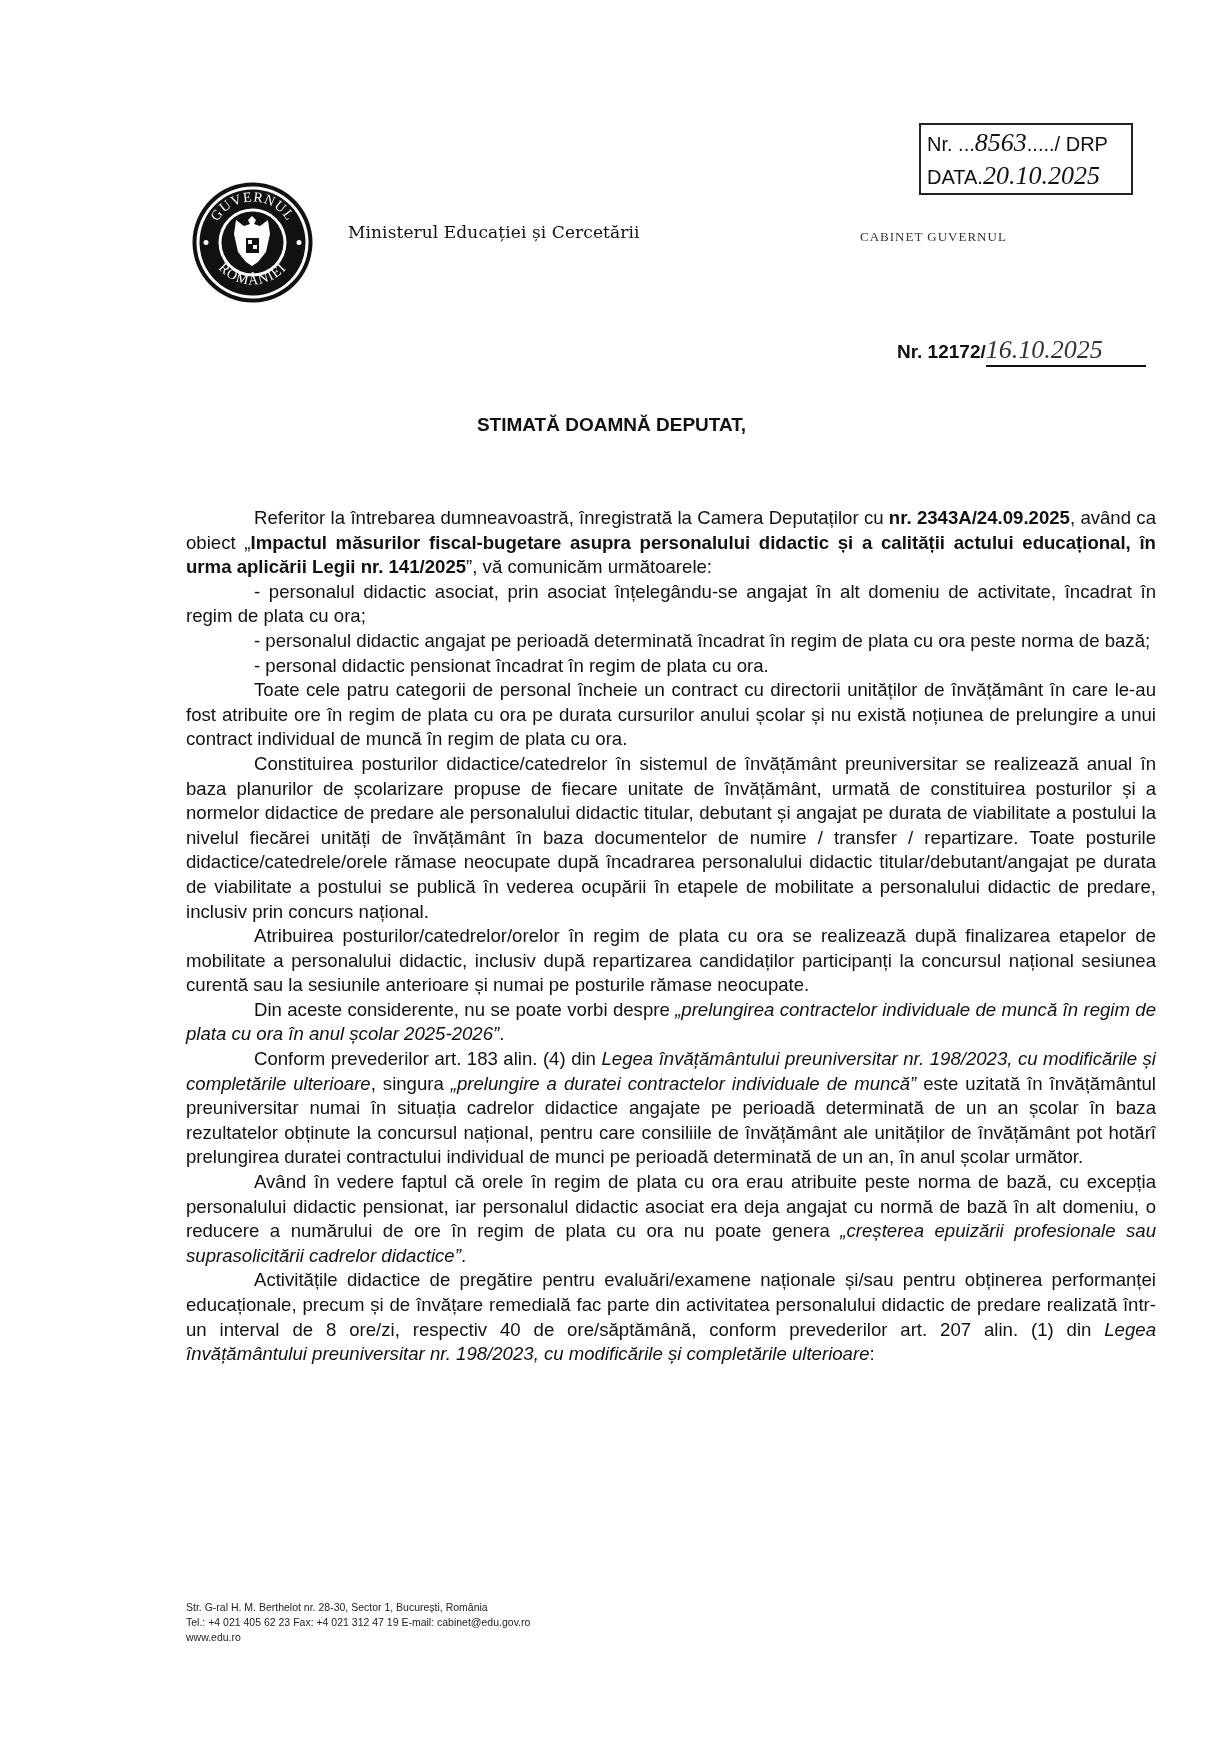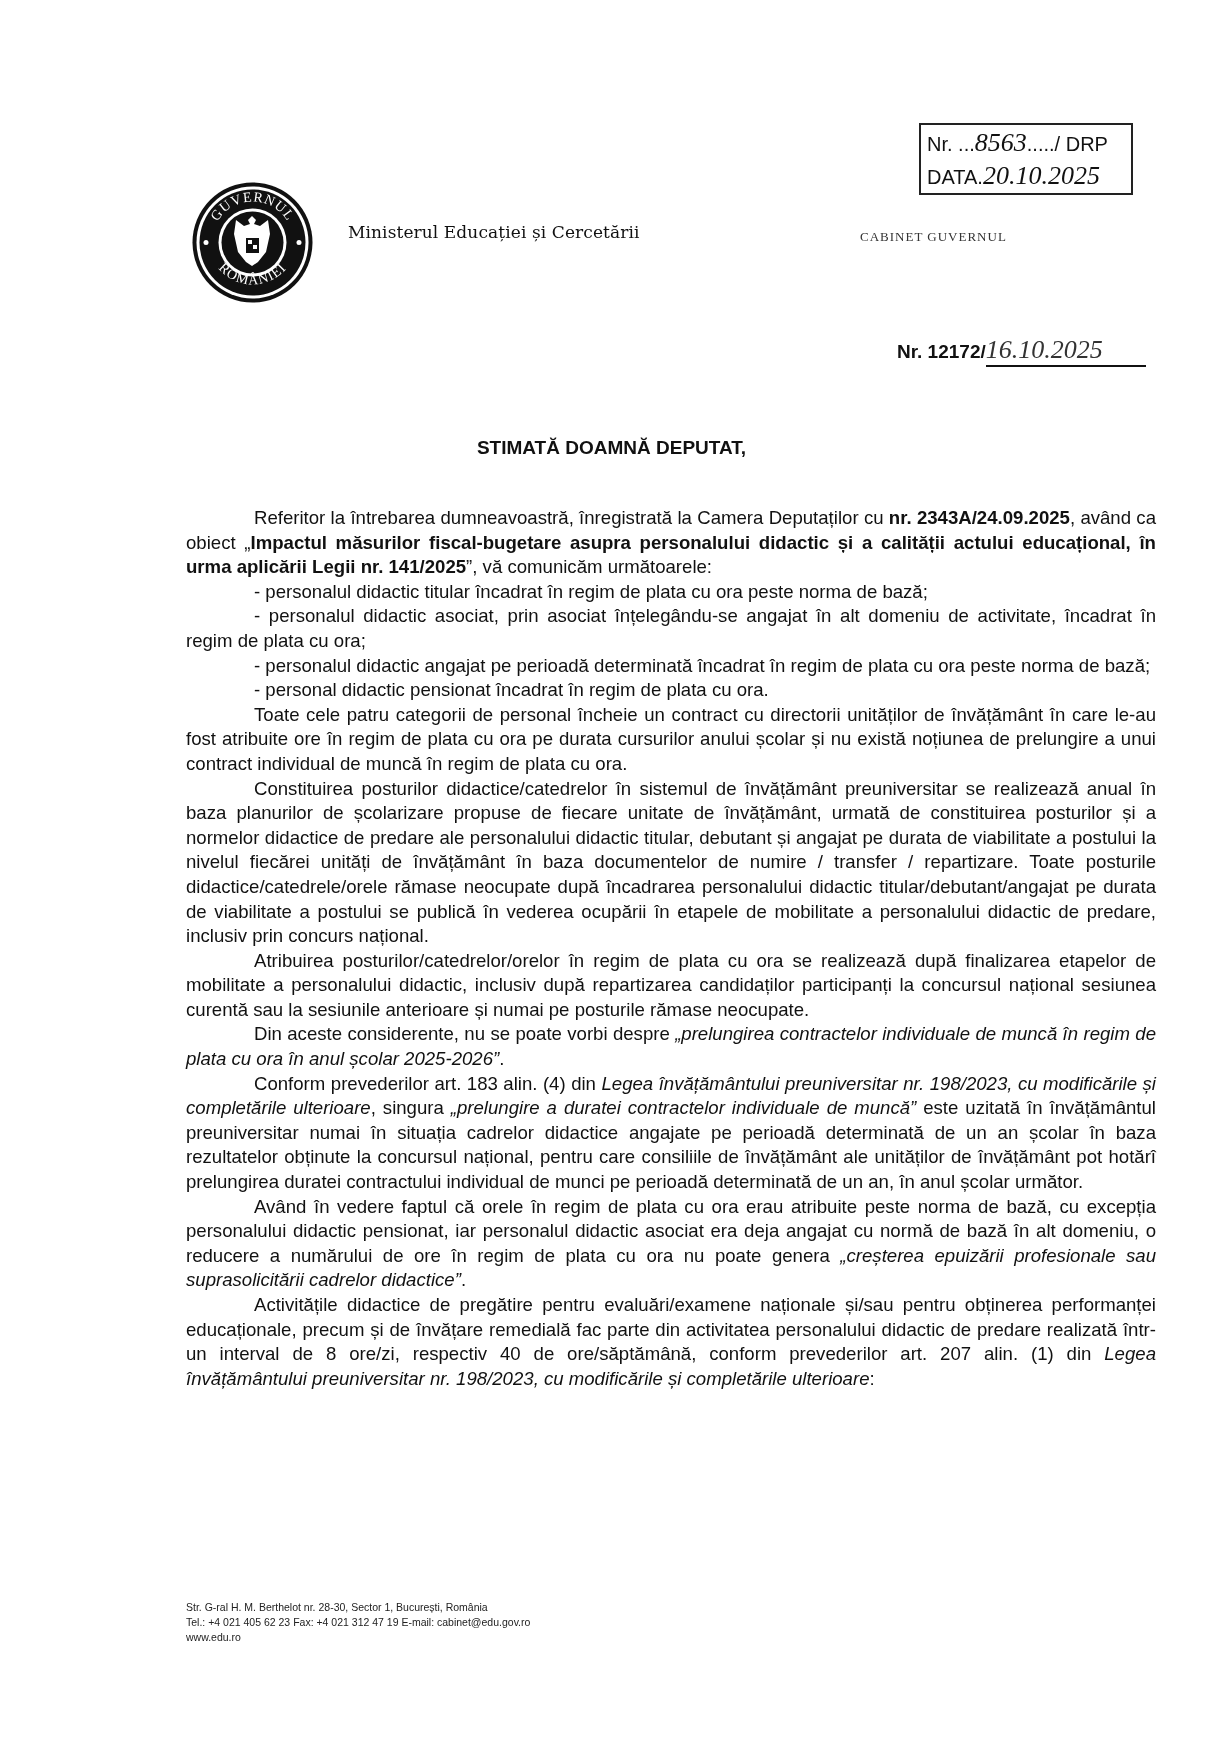--- a/index.html
+++ b/index.html
@@ -12,21 +12,21 @@
   .emblem { position: absolute; left: 190px; top: 180px; width: 125px; height: 125px; }
   .ministry { position: absolute; left: 348px; top: 222px; font-family: "DejaVu Serif", serif;
               font-weight: normal; font-size: 17px; letter-spacing: 0.1px; }
   .cabinet { position: absolute; left: 860px; top: 229px; font-family: "Liberation Serif", serif;
              font-size: 13px; color: #333; letter-spacing: 1px; }
   .regno { position: absolute; left: 865px; top: 335px; font-weight: bold; font-size: 19px;
            font-family: "Liberation Sans", sans-serif; margin-left: 32px; }
   .regno .hand { display: inline-block; width: 160px; border-bottom: 2px solid #111;
                  font-family: "Liberation Serif", serif; font-style: italic; font-weight: normal;
                  font-size: 26px; color: #333; }
-  .salutation { position: absolute; left: 0; width: 1223px; top: 437px; text-align: center;
+  .salutation { position: absolute; left: 0; width: 1223px; top: 414px; text-align: center;
                 font-weight: bold; font-size: 19px; font-family: "Liberation Sans", sans-serif; }
   .body-text { position: absolute; left: 186px; top: 498px; width: 970px; font-size: 18.6px;
                line-height: 24.6px; text-align: justify; margin-top: 8px; }
   .body-text p { margin: 0; text-indent: 68px; }
   .footer { position: absolute; left: 186px; top: 1600px; font-size: 10.5px; line-height: 15px;
             font-family: "Liberation Sans", sans-serif; color: #222; }
   b { font-weight: bold; }
   i { font-style: italic; }
 </style>
 </head>
@@ -73,21 +73,20 @@
 <div class="regno">
   <span>Nr. 12172/</span><span class="hand">16.10.2025</span>
 </div>
 
 <div class="salutation">STIMATĂ DOAMNĂ DEPUTAT,</div>
 
 <div class="body-text">
   <p>
     <span>Referitor la întrebarea dumneavoastră, înregistrată la Camera Deputaților cu </span><b>nr. 2343A/24.09.2025</b><span>, având ca obiect „</span><b>Impactul măsurilor fiscal-bugetare asupra personalului didactic și a calității actului educațional, în urma aplicării Legii nr. 141/2025</b><span>”, vă comunicăm următoarele:</span>
   </p>
-  <p>- personalul didactic titular încadrat în regim de plata cu ora peste norma de bază;</p>
   <p>- personalul didactic asociat, prin asociat înțelegându-se angajat în alt domeniu de activitate, încadrat în regim de plata cu ora;</p>
   <p>- personalul didactic angajat pe perioadă determinată încadrat în regim de plata cu ora peste norma de bază;</p>
   <p>- personal didactic pensionat încadrat în regim de plata cu ora.</p>
   <p>Toate cele patru categorii de personal încheie un contract cu directorii unităților de învățământ în care le-au fost atribuite ore în regim de plata cu ora pe durata cursurilor anului școlar și nu există noțiunea de prelungire a unui contract individual de muncă în regim de plata cu ora.</p>
   <p>Constituirea posturilor didactice/catedrelor în sistemul de învățământ preuniversitar se realizează anual în baza planurilor de școlarizare propuse de fiecare unitate de învățământ, urmată de constituirea posturilor și a normelor didactice de predare ale personalului didactic titular, debutant și angajat pe durata de viabilitate a postului la nivelul fiecărei unități de învățământ în baza documentelor de numire / transfer / repartizare. Toate posturile didactice/catedrele/orele rămase neocupate după încadrarea personalului didactic titular/debutant/angajat pe durata de viabilitate a postului se publică în vederea ocupării în etapele de mobilitate a personalului didactic de predare, inclusiv prin concurs național.</p>
   <p>Atribuirea posturilor/catedrelor/orelor în regim de plata cu ora se realizează după finalizarea etapelor de mobilitate a personalului didactic, inclusiv după repartizarea candidaților participanți la concursul național sesiunea curentă sau la sesiunile anterioare și numai pe posturile rămase neocupate.</p>
   <p>
     <span>Din aceste considerente, nu se poate vorbi despre </span><i>„prelungirea contractelor individuale de muncă în regim de plata cu ora în anul școlar 2025-2026”</i><span>.</span>
   </p>
   <p>

